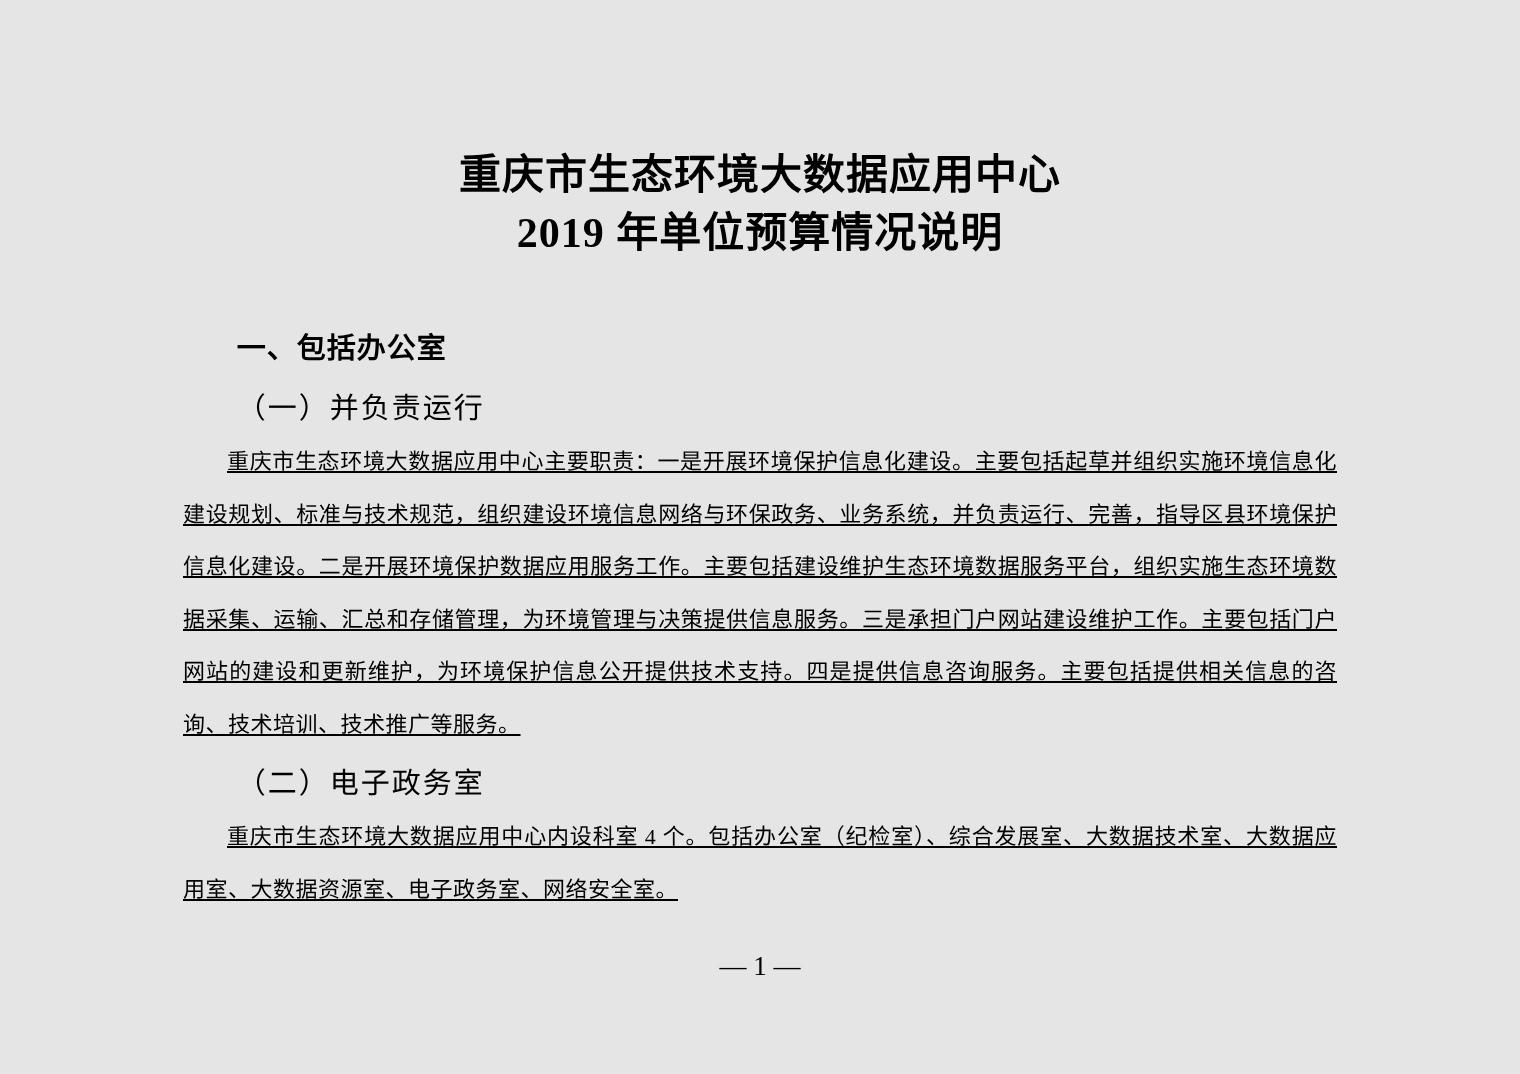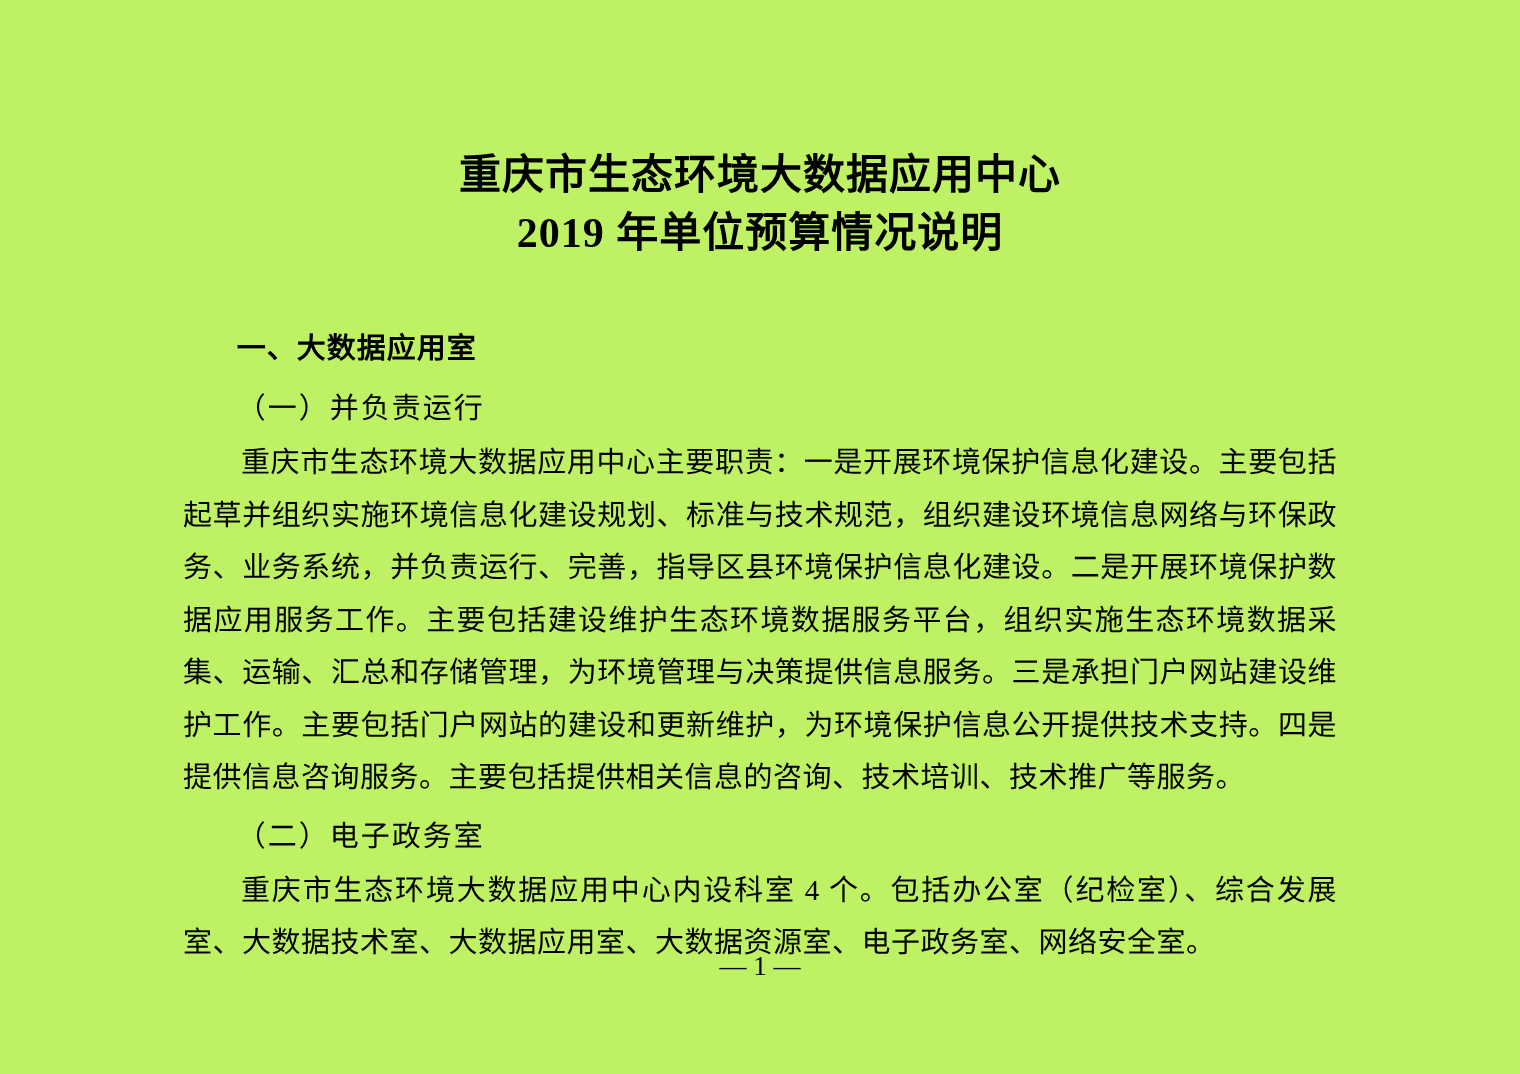--- a/index.html
+++ b/index.html
@@ -2,21 +2,21 @@
 <html lang="zh-CN"><head>
 <meta charset="utf-8">
 <style>
   * { margin: 0; padding: 0; box-sizing: border-box; }
   html, body { background: #ffffff; }
   .page {
     position: relative;
     width: 1520px;
     height: 1074px;
     margin: 0 auto;
-    background: #bef264;
+    background: #e5e5e5;
     color: #000000;
     font-family: "Liberation Serif", "DejaVu Serif", serif;
     overflow: hidden;
   }
   .content {
     padding: 146px 183px 0 183px;
   }
   .doc-title {
     text-align: center;
     font-weight: bold;
@@ -36,27 +36,28 @@
   .subsection-heading {
     margin-top: 18px;
     font-size: 29px;
     font-weight: 500;
     font-family: "Liberation Serif", "DejaVu Serif", serif;
     text-indent: 1.85em;
     letter-spacing: 2px;
   }
   .para {
     margin-top: 10px;
-    font-size: 29px;
+    font-size: 22px;
     line-height: 52.5px;
     text-align: justify;
     text-justify: inter-ideograph;
     text-indent: 2em;
     letter-spacing: 0.5px;
     font-family: "Liberation Serif", "DejaVu Serif", serif;
+    text-decoration: underline;
   }
   .para + .subsection-heading {
     margin-top: 8px;
   }
   .page-footer {
     position: absolute;
     left: 0;
     right: 0;
     bottom: 92px;
     text-align: center;
@@ -69,21 +70,21 @@
 <body>
 
 <div class="page">
   <div class="content">
 
     <h1 class="doc-title">
       <div>重庆市生态环境大数据应用中心</div>
       <div>2019 年单位预算情况说明</div>
     </h1>
 
-    <div class="section-heading">一、大数据应用室</div>
+    <div class="section-heading">一、包括办公室</div>
 
     <div class="subsection-heading">（一）并负责运行</div>
 
     <p class="para">重庆市生态环境大数据应用中心主要职责：一是开展环境保护信息化建设。主要包括起草并组织实施环境信息化建设规划、标准与技术规范，组织建设环境信息网络与环保政务、业务系统，并负责运行、完善，指导区县环境保护信息化建设。二是开展环境保护数据应用服务工作。主要包括建设维护生态环境数据服务平台，组织实施生态环境数据采集、运输、汇总和存储管理，为环境管理与决策提供信息服务。三是承担门户网站建设维护工作。主要包括门户网站的建设和更新维护，为环境保护信息公开提供技术支持。四是提供信息咨询服务。主要包括提供相关信息的咨询、技术培训、技术推广等服务。</p>
 
     <div class="subsection-heading">（二）电子政务室</div>
 
     <p class="para">重庆市生态环境大数据应用中心内设科室 4 个。包括办公室（纪检室）、综合发展室、大数据技术室、大数据应用室、大数据资源室、电子政务室、网络安全室。</p>
 
   </div>

